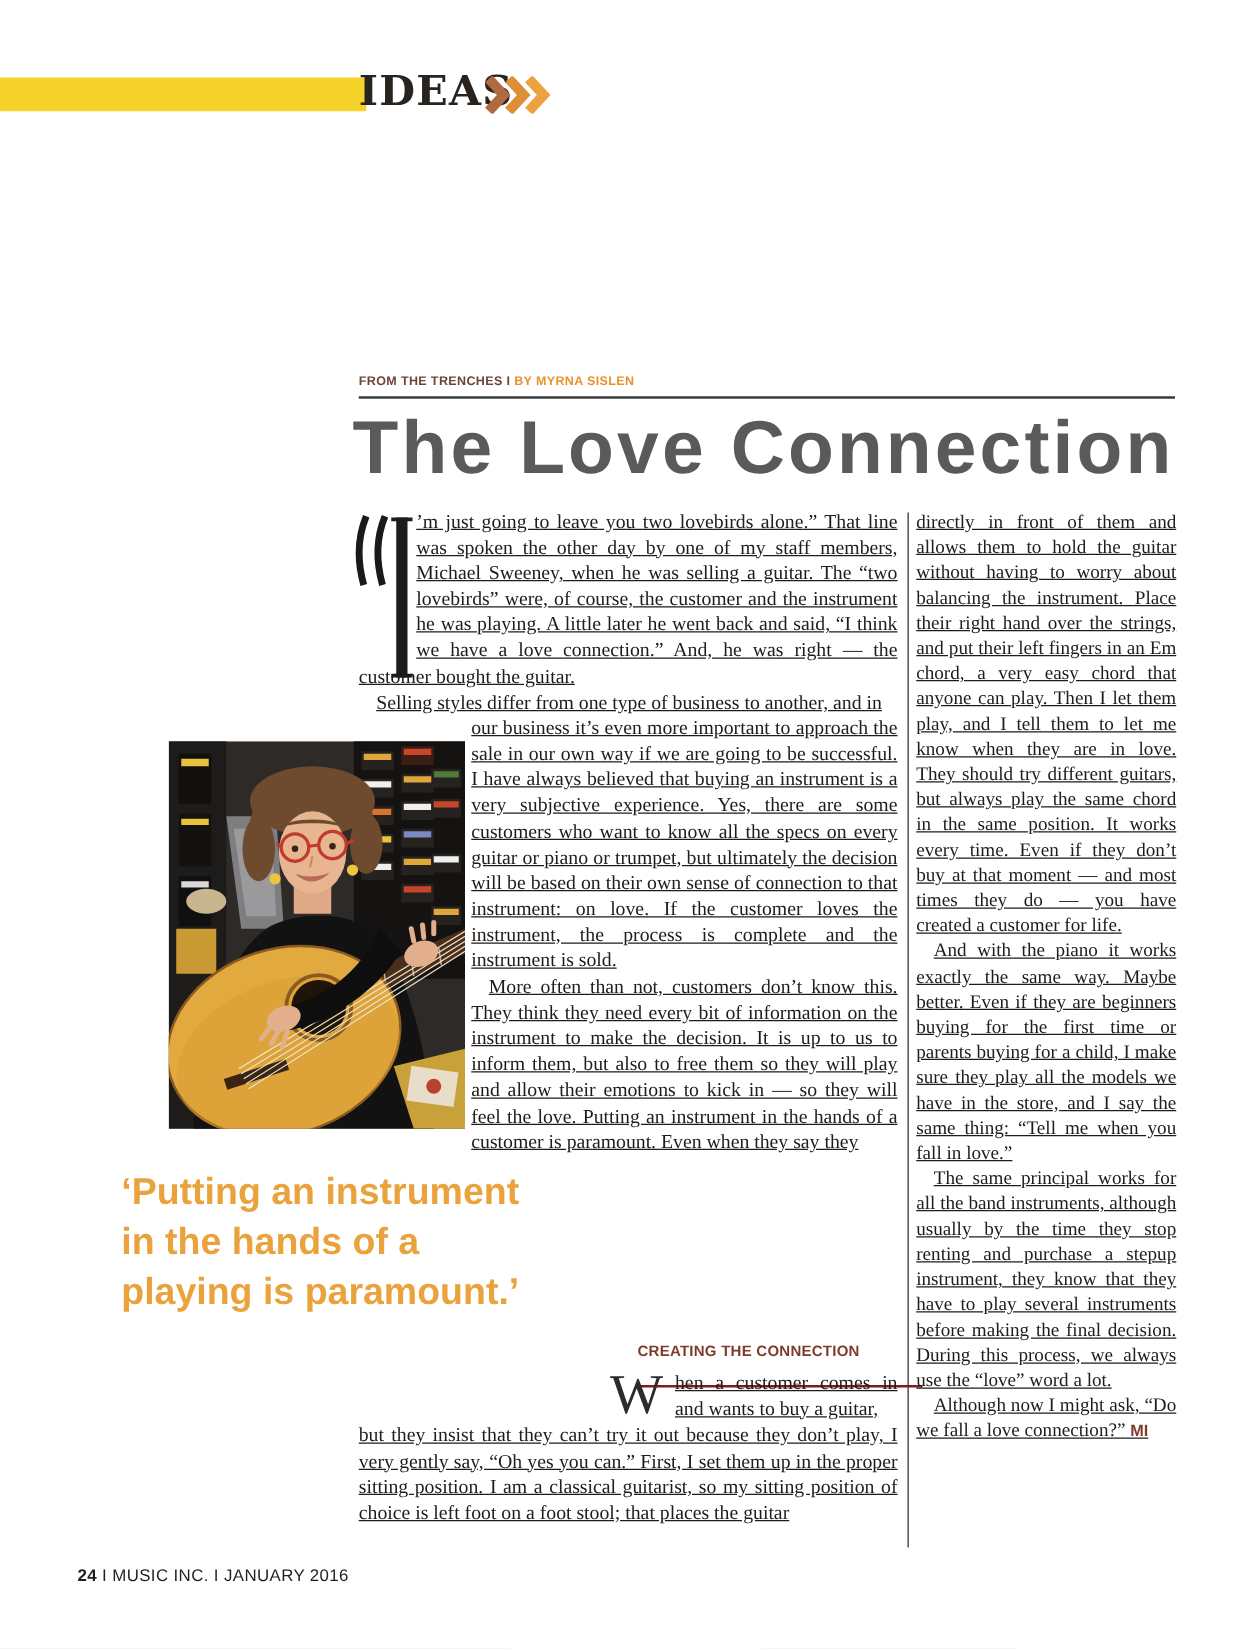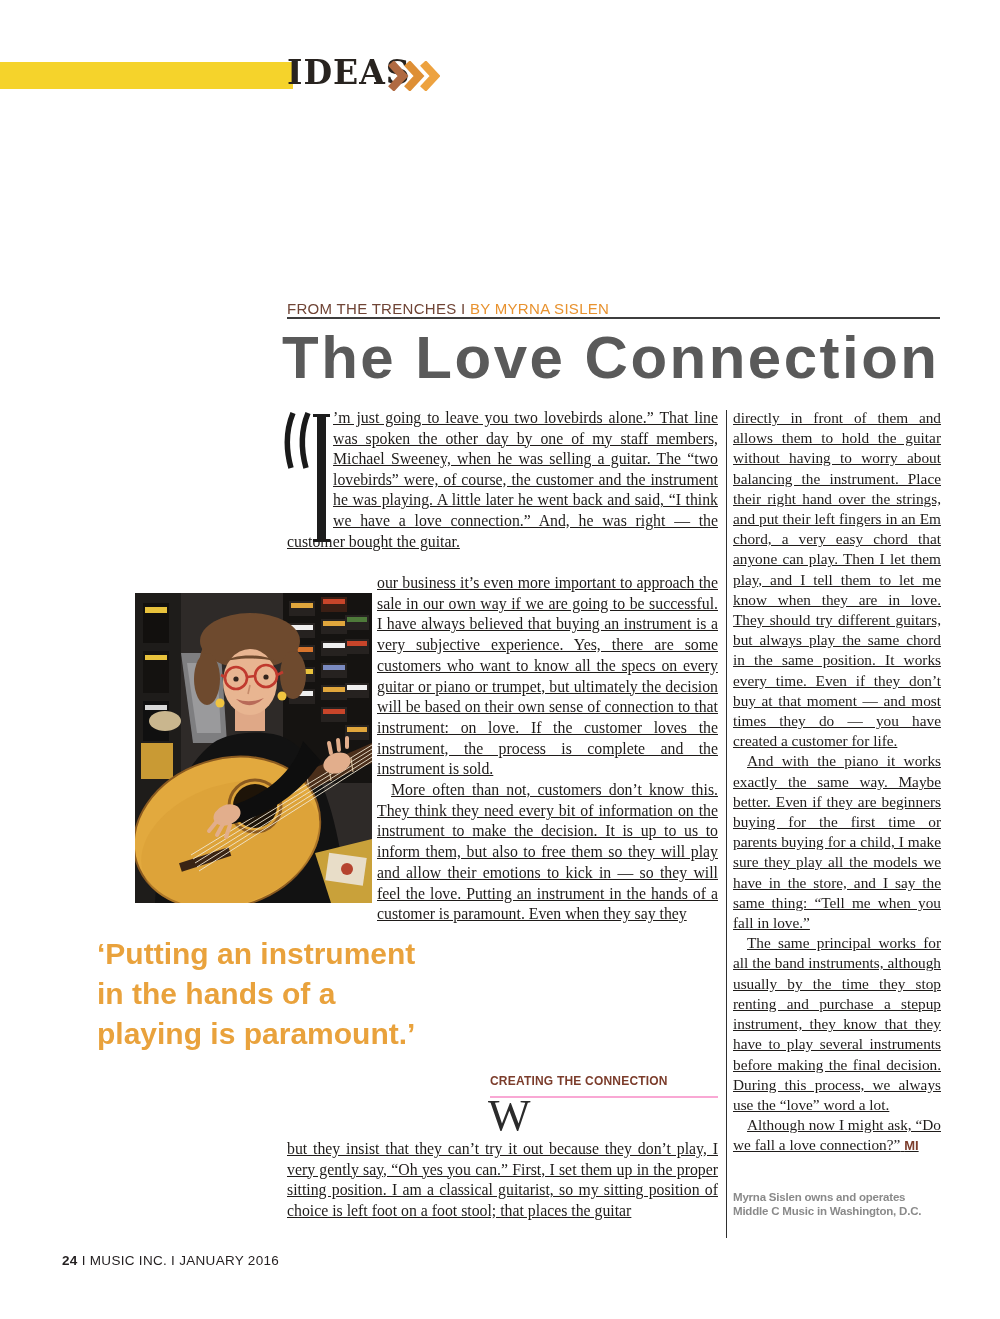--- a/index.html
+++ b/index.html
@@ -5,21 +5,21 @@
   html,body{margin:0;padding:0;background:#e8e8e8;}
   .page{position:relative;width:1000px;height:1319px;background:#ffffff;overflow:hidden;
         font-family:"Liberation Serif", serif;color:#1f1c1a;}
   
   .yellow-bar{position:absolute;left:0;top:62px;width:293px;height:27px;background:#F5D32B;}
   .ideas{position:absolute;left:287px;top:53px;font-family:"DejaVu Serif",serif;
          font-weight:bold;font-size:33px;letter-spacing:1px;color:#28231F;}
   .chevrons{position:absolute;left:388px;top:61px;}
   
   .kicker{position:absolute;left:287px;top:300px;font-family:"Liberation Sans",sans-serif;
-          font-weight:normal;font-size:15px;letter-spacing:.3px;white-space:nowrap;}
+          font-weight:bold;font-size:10px;letter-spacing:.3px;white-space:nowrap;}
   .kicker .series{color:#6F4435;}
   .kicker .byline{color:#E8922F;}
   .kicker-rule{position:absolute;left:287px;top:317px;width:653px;height:2px;background:#3d3d3d;}
   .title{position:absolute;left:282px;top:323px;width:680px;font-family:"Liberation Sans",sans-serif;
          font-weight:700;font-size:60px;letter-spacing:2.5px;color:#5A5A5A;white-space:nowrap;}
   
   .t{font-size:15.8px;line-height:20.6px;text-align:justify;text-decoration:underline;}
   .t p{margin:0;}
   .blk{position:absolute;}
   .p1{left:287px;top:408px;width:431px;}
@@ -27,23 +27,23 @@
   .bigquote{position:absolute;left:284px;top:410px;}
   .dropcap-i{position:absolute;left:317px;top:414px;width:9px;height:128px;background:#1c1c1c;}
   .dropcap-i:before,.dropcap-i:after{content:"";position:absolute;left:-4px;width:17px;height:3px;background:#1c1c1c;}
   .dropcap-i:before{top:0;}
   .dropcap-i:after{bottom:0;}
   .p2a{left:287px;top:553px;width:431px;height:21px;overflow:hidden;}
   .p2a p{text-indent:14px;}
   .wrapcol{left:377px;top:573px;width:341px;line-height:20.7px;}
   .wrapcol p.ind{text-indent:14px;}
   .p3b{left:490px;top:910px;width:228px;line-height:20.7px;}
-  .subhead{position:absolute;left:490px;top:1074px;width:228px;font-family:"Liberation Sans",sans-serif;
+  .subhead{position:absolute;left:510px;top:1074px;width:228px;font-family:"Liberation Sans",sans-serif;
            font-weight:bold;font-size:12px;letter-spacing:.2px;color:#7B3C2B;
-           border-bottom:2px solid #f9a8d4;padding-bottom:8px;}
+           border-bottom:2px solid #7f1d1d;padding-bottom:20px;}
   .p4a{left:490px;top:1097px;width:228px;}
   .spacer-w{float:left;width:50px;height:42px;}
   .dropcap-w{position:absolute;left:488px;top:1093px;font-family:"Liberation Serif",serif;
              font-size:45px;line-height:1;color:#2b2b2b;}
   .p4b{left:287px;top:1139px;width:431px;}
   
   .col2{left:733px;top:408px;width:208px;font-size:15.3px;line-height:20.2px;}
   .col2 p.ind{text-indent:14px;}
   .mi{font-family:"Liberation Sans",sans-serif;font-weight:bold;font-size:13px;color:#7B3C2B;margin-top:37px;}
   .divider{position:absolute;left:726px;top:410px;width:1px;height:828px;background:#2f2f2f;}
@@ -82,44 +82,49 @@
   <svg class="bigquote" width="34" height="62" viewBox="0 0 34 62">
     <path d="M9,3 C2,20 2,40 7,58" fill="none" stroke="#1a1a1a" stroke-width="5.5"></path>
     <path d="M24,3 C17,20 17,40 22,58" fill="none" stroke="#1a1a1a" stroke-width="5.5"></path>
   </svg>
   <div class="dropcap-i"></div>
 
   <div class="blk t p1">
     <span class="spacer-p1"></span><span>’m just going to leave you two lovebirds alone.” That line was spoken the other day by one of my staff members, Michael Sweeney, when he was selling a guitar. The “two lovebirds” were, of course, the customer and the instrument he was playing. A little later he went back and said, “I think we have a love connection.” And, he was right — the customer bought the guitar.</span>
   </div>
 
+  <div class="blk t p2a">
+    <p>Selling styles differ from one type of business to another, and in</p>
+  </div>
 
   <div class="blk t wrapcol">
     <p>our business it’s even more important to approach the sale in our own way if we are going to be successful. I have always believed that buying an instrument is a very subjective experience. Yes, there are some customers who want to know all the specs on every guitar or piano or trumpet, but ultimately the decision will be based on their own sense of connection to that instrument: on love. If the customer loves the instrument, the process is complete and the instrument is sold.</p>
     <p class="ind">More often than not, customers don’t know this. They think they need every bit of information on the instrument to make the decision. It is up to us to inform them, but also to free them so they will play and allow their emotions to kick in — so they will feel the love. Putting an instrument in the hands of a customer is paramount. Even when they say they</p>
   </div>
 
 
   <div class="subhead">CREATING THE CONNECTION</div>
 
   <div class="dropcap-w">W</div>
+  <div class="blk t p4a">
+    <span class="spacer-w"></span><span>hen a customer comes in and wants to buy a guitar,</span>
+  </div>
   <div class="blk t p4b">
     <p>but they insist that they can’t try it out because they don’t play, I very gently say, “Oh yes you can.” First, I set them up in the proper sitting position. I am a classical guitarist, so my sitting position of choice is left foot on a foot stool; that places the guitar</p>
   </div>
 
   <div class="divider"></div>
 
   <div class="blk t col2">
     <p>directly in front of them and allows them to hold the guitar without having to worry about balancing the instrument. Place their right hand over the strings, and put their left fingers in an Em chord, a very easy chord that anyone can play. Then I let them play, and I tell them to let me know when they are in love. They should try different guitars, but always play the same chord in the same position. It works every time. Even if they don’t buy at that moment — and most times they do — you have created a customer for life.</p>
     <p class="ind">And with the piano it works exactly the same way. Maybe better. Even if they are beginners buying for the first time or parents buying for a child, I make sure they play all the models we have in the store, and I say the same thing: “Tell me when you fall in love.”</p>
     <p class="ind">The same principal works for all the band instruments, although usually by the time they stop renting and purchase a stepup instrument, they know that they have to play several instruments before making the final decision. During this process, we always use the “love” word a lot.</p>
     <p class="ind"><span>Although now I might ask, “Do we fall a love connection?”</span> <span class="mi">MI</span></p>
   </div>
 
-  <div class="bio">Myrna Sislen owns and operates Middle C Music in Washington, D.C.</div>
 
   <div class="pullquote">‘Putting an instrument in the hands of a playing is paramount.’</div>
 
   <svg class="photo" viewBox="0 0 237 310" preserveAspectRatio="none">
     <rect x="0" y="0" width="237" height="310" fill="#2E2A28"></rect>
 
     <rect x="0" y="0" width="46" height="310" fill="#1E1C1A"></rect>
     <rect x="8" y="10" width="26" height="40" fill="#12100E"></rect>
     <rect x="10" y="14" width="22" height="6" fill="#E8C23C"></rect>
     <rect x="8" y="58" width="26" height="42" fill="#141210"></rect>

